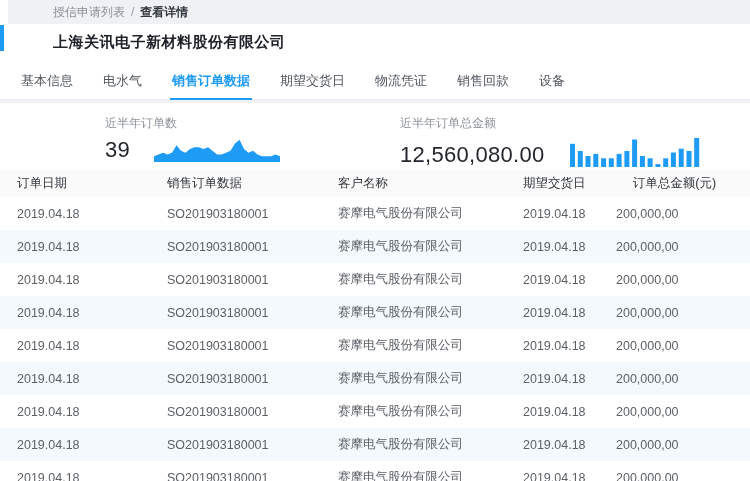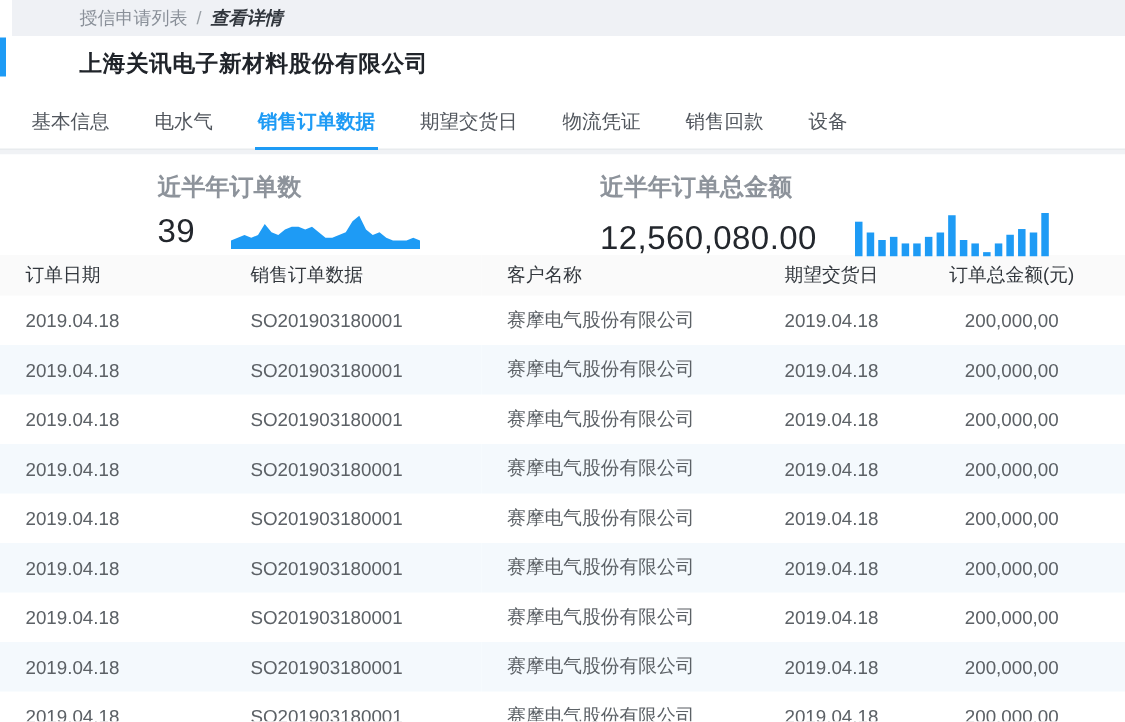--- a/index.html
+++ b/index.html
@@ -8,45 +8,45 @@
     position:relative; width:750px; height:481px; overflow:hidden; background:#fff;
     font-family:"Liberation Sans","DejaVu Sans",sans-serif; color:#333;
   }
   
   .crumb-bar {
     height:24px; margin-left:8px; background:#eff1f5;
     display:flex; align-items:center; padding-left:45px; font-size:12px;
   }
   .crumb-parent { color:#8a9099; cursor:pointer; }
   .crumb-sep { color:#9aa0a6; margin:0 6px; }
-  .crumb-current { color:#32373e; font-weight:bold;font-style:italic; }
+  .crumb-current { color:#32373e; font-weight:bold; }
   
   .title-bar { position:relative; height:28px; display:flex; align-items:flex-end; padding-left:53px; background:#fff; }
   .title-accent { position:absolute; left:0; top:1px; width:4px; height:26px; }
   .company-title { font-size:15px; font-weight:bold; color:#20242a; letter-spacing:.5px; }
   
   .tabs { display:flex; align-items:flex-end; padding-left:19px; border-bottom:1px solid #e8ebee; background:#fff;margin-top:13px; }
   .tab { font-size:13px; color:#51565d; padding:7px 2px 8px; margin-right:26px; cursor:pointer; border-bottom:2px solid transparent; margin-bottom:-1px; }
   .tab.active { font-weight:bold; }
   .section-gap { height:3px; background:#f0f2f5; }
   
   .stats { display:flex; height:67px; padding-left:105px; background:#fff; }
   .stat { padding-top:12px; }
   .stat:first-child { width:295px; }
-  .stat-label { font-size:16px; color:#8d939b; margin-bottom:4px;font-weight:bold; }
+  .stat-label { font-size:12px; color:#8d939b; margin-bottom:4px; }
   .stat-row { display:flex; align-items:flex-end; }
   .stat-value { font-size:22px; color:#23272d; line-height:26px; letter-spacing:.3px; }
   .sparkline { display:block; margin-left:24px; margin-bottom:1px; }
   
   table { width:750px; border-collapse:collapse; table-layout:fixed; }
   col.c1{width:150px} col.c2{width:171px} col.c3{width:185px} col.c4{width:110px} col.c5{width:134px}
   thead th { height:27px; background:#fafafa; font-size:12.5px; font-weight:normal; color:#32373d; text-align:left; padding-left:17px; }
   thead th.num { text-align:center; padding-right:17px; padding-left:0; }
   tbody td { height:33px; font-size:12.5px; color:#5c6166; padding-left:17px; }
-  tbody td.num { text-align:center; padding-right:17px; padding-left:0; }
+  tbody td.num { text-align:left; padding-right:17px; padding-left:0; }
   tbody tr:nth-child(even) { background:#f4f9fd; }
 </style>
 </head>
 <body>
 
 <div class="app">
 
   <div class="crumb-bar">
     <span class="crumb-parent">授信申请列表</span>
     <span class="crumb-sep">/</span>

